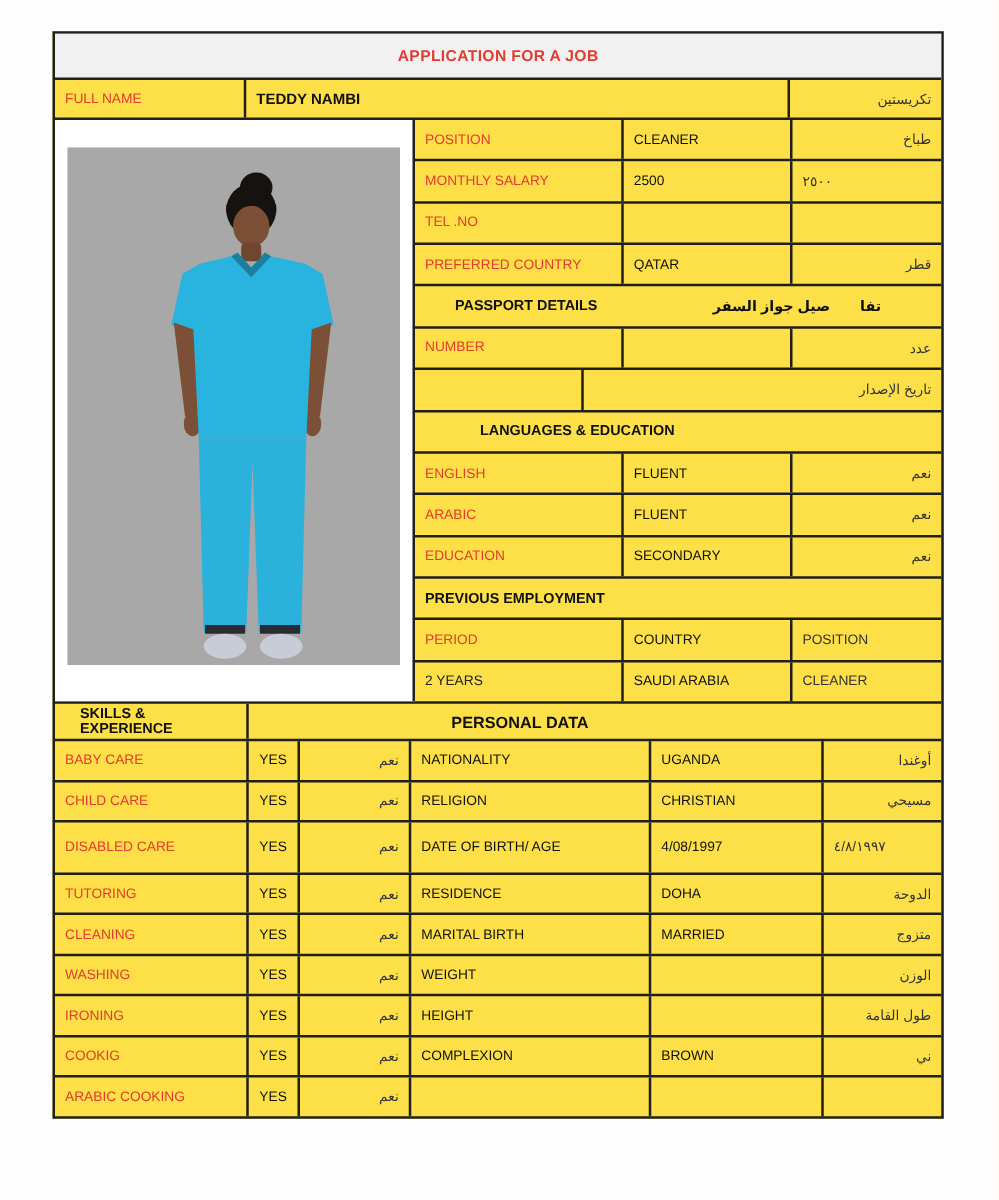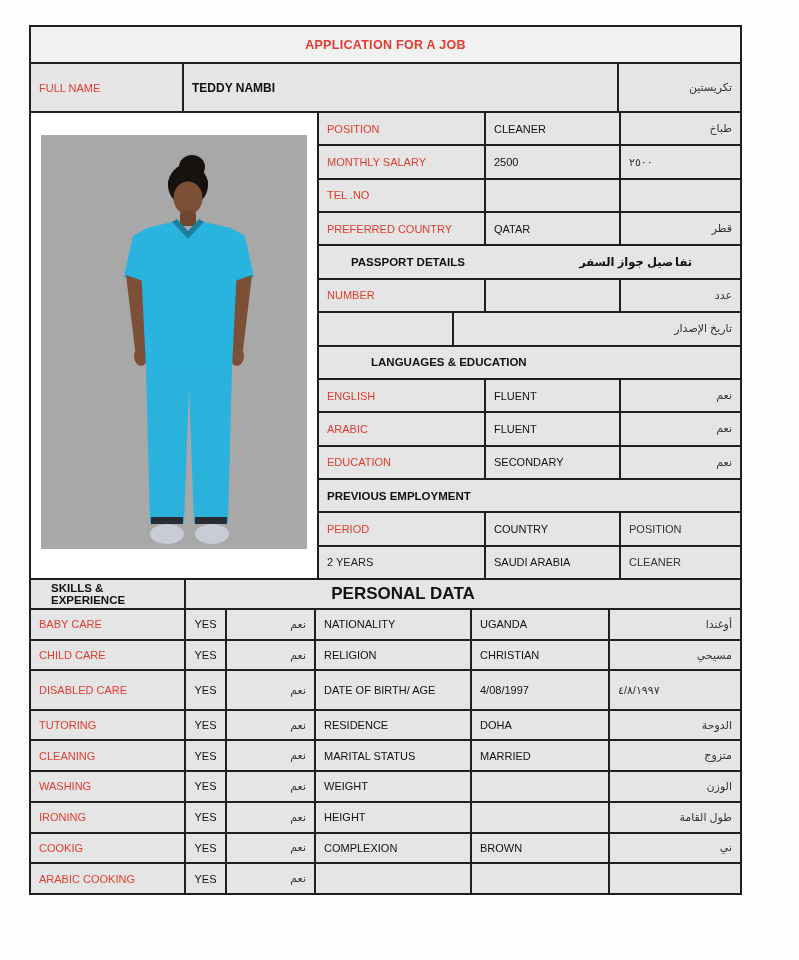--- a/index.html
+++ b/index.html
@@ -9,77 +9,77 @@
     --photobg:#a8a8a8;
   }
   *{margin:0;padding:0;box-sizing:border-box;}
   html,body{background:#fdfdfd;}
   body{
     width:799px;height:960px;position:relative;overflow:hidden;
     font-family:"Liberation Sans","DejaVu Sans",sans-serif;
     color:#222;
   }
   .form{
-    position:absolute;left:29px;top:25px;width:713px;height:870px;
-    background:#e5e5e5;border:2px solid var(--border);
+    position:absolute;left:42px;top:25px;width:713px;height:870px;
+    background:#fde047;border:2px solid var(--border);
     display:flex;flex-direction:column;
   }
   .cell{display:flex;align-items:center;padding:0 8px;font-size:11px;
         white-space:nowrap;overflow:hidden;border-right:2px solid var(--border);}
   .cell:last-child{border-right:none;}
   .red{color:var(--red);}
   .ar{direction:rtl;justify-content:flex-start;text-align:right;color:#333;}
   .ar-left{direction:ltr;justify-content:flex-start;text-align:left;color:#333;}
 
   
   .title-row{height:37px;background:var(--titlebg);border-bottom:2px solid var(--border);
              display:flex;align-items:center;justify-content:center;}
   .title-row .t{color:var(--red);font-weight:bold;font-size:12.5px;letter-spacing:.3px;}
 
   
-  .fullname-row{height:49px;border-bottom:2px solid var(--border);display:flex;}
+  .fullname-row{height:32px;border-bottom:2px solid var(--border);display:flex;}
   .fn-label{width:153px;}
   .fn-value{width:435px;font-weight:bold;font-size:12px;color:#111;}
   .fn-ar{flex:1;}
 
   
   .mid{height:467px;display:flex;border-bottom:2px solid var(--border);}
   .photo-cell{width:288px;border-right:2px solid var(--border);background:#fff;
               padding:22px 10px 0 10px;}
   .photo-frame{width:266px;height:414px;background:var(--photobg);overflow:hidden;}
   .mid-right{flex:1;display:flex;flex-direction:column;}
   .mrow{flex:1;display:flex;border-bottom:2px solid var(--border);min-height:0;}
   .mrow:last-child{border-bottom:none;}
   .c-label{width:167px;}
   .c-val{width:135px;color:#111;}
   .c-ar{flex:1;}
   .hdr-row{flex:1;display:flex;align-items:center;border-bottom:2px solid var(--border);
            font-weight:bold;font-size:11.5px;color:#111;min-height:0;}
   .hdr-passport{justify-content:space-between;padding-left:32px;}
-  .hdr-passport .arwrap{display:flex;align-items:center;gap:2px;margin-right:48px;
+  .hdr-passport .arwrap{display:flex;align-items:center;gap:24px;margin-right:48px;
                         font-weight:bold;font-size:11.5px;}
   .hdr-lang{padding-left:52px;}
   .hdr-emp{padding-left:8px;}
 
   
   .skills-header{height:30px;display:flex;border-bottom:2px solid var(--border);}
   .sh-left{width:155px;border-right:2px solid var(--border);display:flex;align-items:center;
            padding:0 20px;font-weight:bold;font-size:11.5px;color:#111;}
   .sh-right{flex:1;display:flex;align-items:center;justify-content:center;
-            font-weight:bold;font-size:17px;color:#111;padding-right:120px;}
+            font-weight:bold;font-size:13px;color:#111;padding-right:120px;}
 
   
   .skills{flex:1;display:flex;flex-direction:column;}
   .srow{flex:1;display:flex;border-bottom:2px solid var(--border);min-height:0;}
   .srow:last-child{border-bottom:none;}
   .srow.tall{flex:1.3;}
   .s-label{width:155px;}
   .s-yes{width:41px;justify-content:center;padding:0 2px;color:#111;}
   .s-ar{width:89px;}
-  .p-label{width:156px;color:#111;}
+  .p-label{width:192px;color:#111;}
   .p-val{width:138px;color:#111;}
   .p-ar{flex:1;}
 </style>
 </head>
 <body>
 
 <div class="form">
 
   <div class="title-row">
     <span class="t">APPLICATION FOR A JOB</span>
@@ -242,21 +242,21 @@
       <div class="cell ar s-ar">نعم</div>
       <div class="cell p-label">RESIDENCE</div>
       <div class="cell p-val">DOHA</div>
       <div class="cell ar p-ar">الدوحة</div>
     </div>
 
     <div class="srow">
       <div class="cell red s-label">CLEANING</div>
       <div class="cell s-yes">YES</div>
       <div class="cell ar s-ar">نعم</div>
-      <div class="cell p-label">MARITAL STATUS</div>
+      <div class="cell p-label">MARITAL BIRTH</div>
       <div class="cell p-val">MARRIED</div>
       <div class="cell ar p-ar">متزوج</div>
     </div>
 
     <div class="srow">
       <div class="cell red s-label">WASHING</div>
       <div class="cell s-yes">YES</div>
       <div class="cell ar s-ar">نعم</div>
       <div class="cell p-label">WEIGHT</div>
       <div class="cell p-val"></div>

